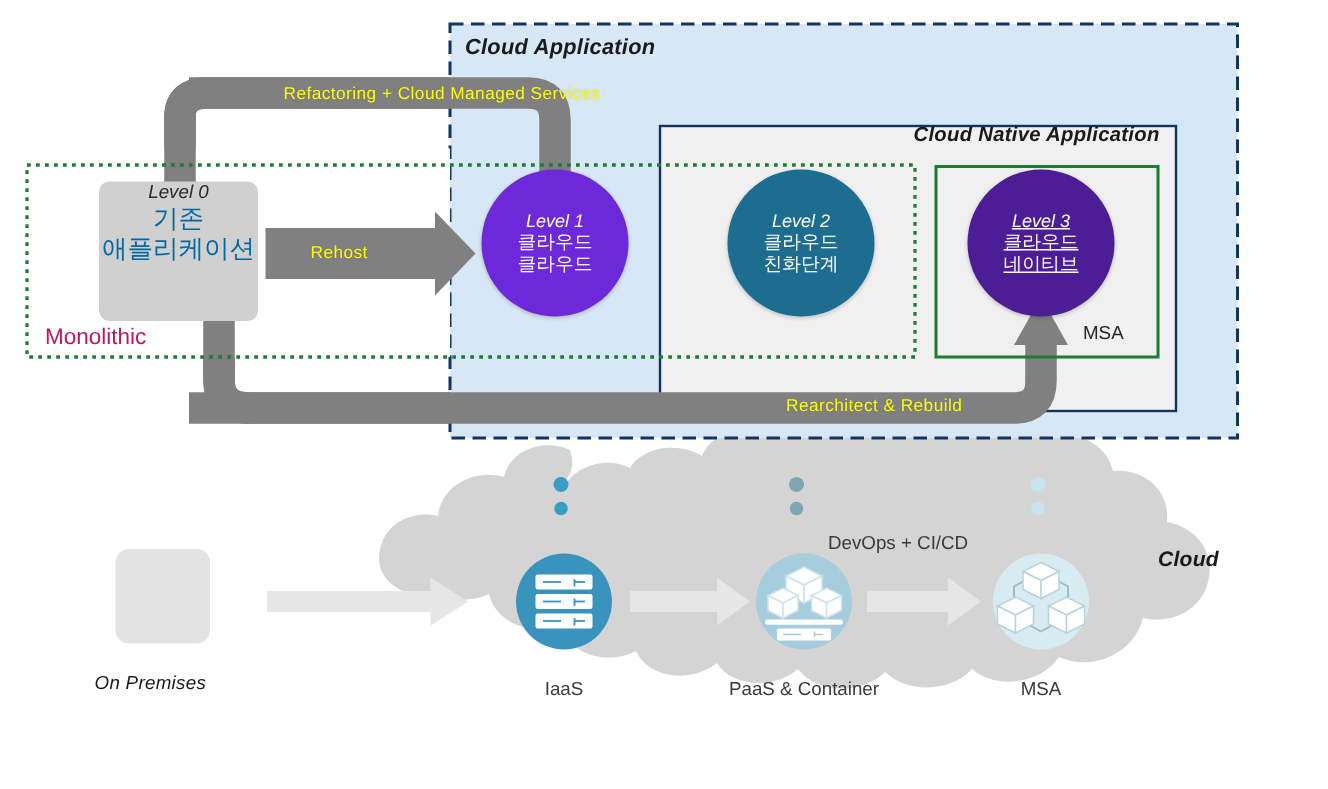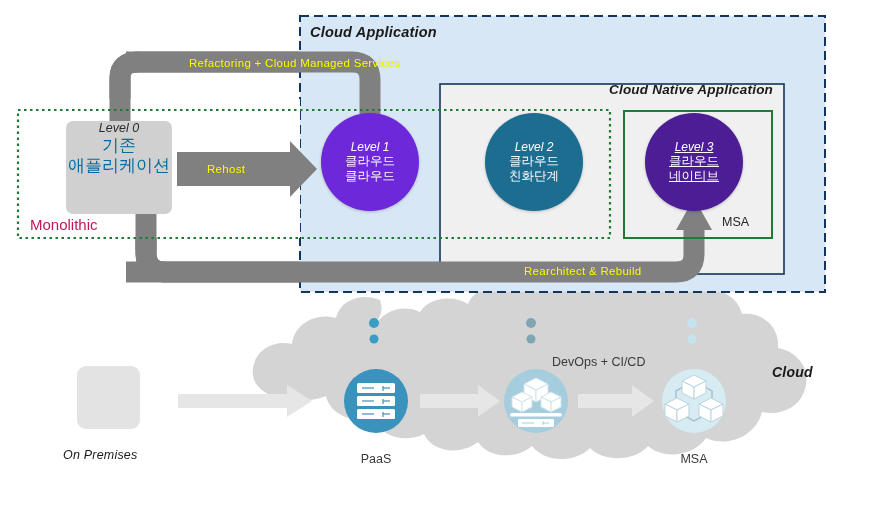--- a/index.html
+++ b/index.html
@@ -278,18 +278,19 @@
   <div class="lbl ribbon-label" style="left:207px;top:163px;text-align:center;">Rehost</div>
 
   <div class="lbl ribbon-label" style="left:524px;top:265px;">Rearchitect &amp; Rebuild</div>
 
   <div class="lbl cloud-title" style="left:772px;top:364px;">Cloud</div>
 
   <div class="lbl onprem-title" style="left:63px;top:448px;">On Premises</div>
 
   <div class="lbl devops-label" style="left:552px;top:355px;">DevOps + CI/CD</div>
 
-  <div class="lbl node-label" style="left:356px;top:452px;width:40px;">PaaS</div>
-
+  <div class="lbl node-label" style="left:356px;top:452px;width:40px;">IaaS</div>
+
+  <div class="lbl node-label" style="left:466px;top:452px;width:140px;">PaaS &amp; Container</div>
 
   <div class="lbl node-label" style="left:670px;top:452px;width:48px;">MSA</div>
 
 </div>
 
 </body></html>

